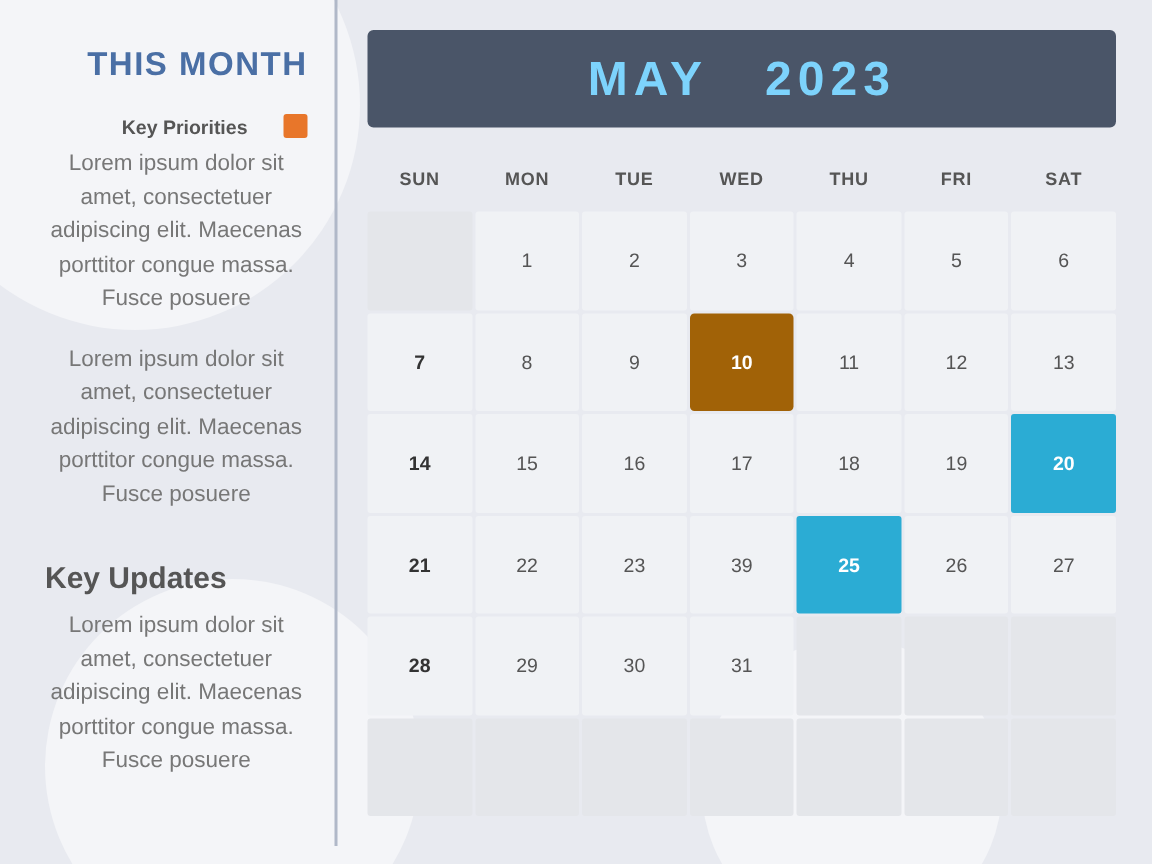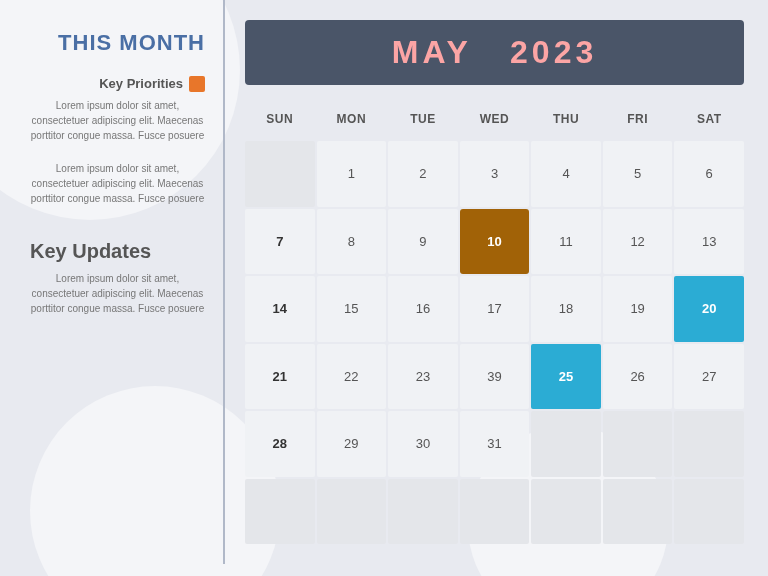--- a/index.html
+++ b/index.html
@@ -73,45 +73,45 @@
       width: 2px;
       background: #b0b8c8;
     }
 
     .sidebar-section {
       margin-bottom: 18px;
     }
 
     .section-label-row {
       display: flex;
-      align-items: flex-start;
+      align-items: center;
       justify-content: flex-end;
       margin-bottom: 6px;
-      gap: 6px;
+      gap: 24px;
     }
 
     .section-label {
       font-size: 13px;
       font-weight: 600;
       color: #555;
       text-align: right;
     }
 
     .color-box {
       width: 16px;
       height: 16px;
       border-radius: 2px;
       flex-shrink: 0;
     }
 
     .color-box-orange { background: #e8762a; }
     .color-box-blue { background: #2bacd4; }
 
     .section-text {
-      font-size: 10px;
+      font-size: 15px;
       color: #777;
       text-align: center;
       line-height: 1.5;
     }
 
     .key-updates-title {
       font-size: 20px;
       font-weight: 700;
       color: #555;
       text-align: left;
@@ -131,21 +131,21 @@
       background: #4a5568;
       border-radius: 4px;
       padding: 14px 20px;
       margin-bottom: 16px;
       text-align: center;
     }
 
     .calendar-header-title {
       font-size: 32px;
       font-weight: 900;
-      color: #fca5a5;
+      color: #7dd3fc;
       letter-spacing: 4px;
     }
 
     .calendar-grid {
       flex: 1;
       display: flex;
       flex-direction: column;
       gap: 2px;
     }
 

